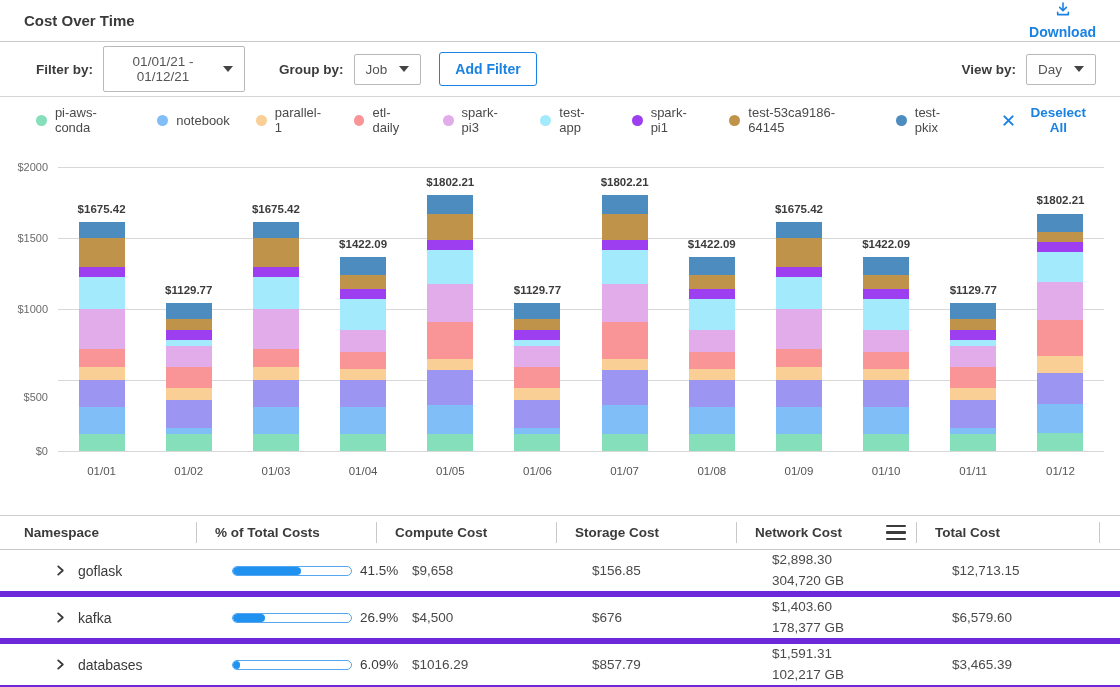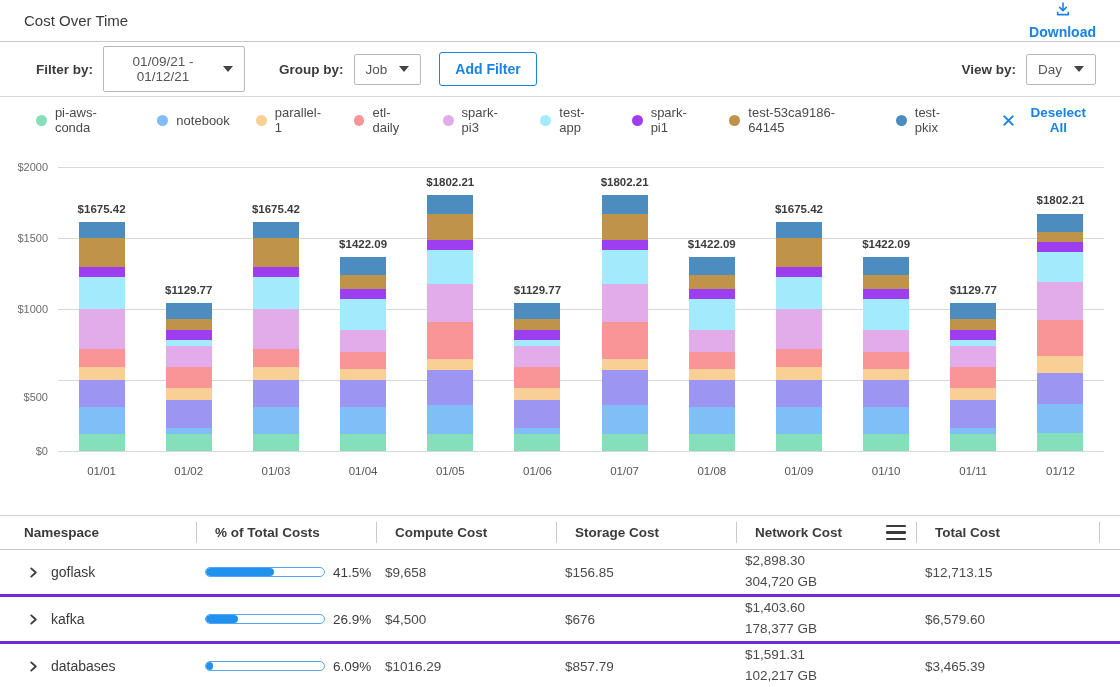--- a/index.html
+++ b/index.html
@@ -2,21 +2,21 @@
 <html><head>
 <meta charset="utf-8">
 <style>
   * { margin:0; padding:0; box-sizing:border-box; }
   html,body { width:1120px; height:687px; background:#fff; overflow:hidden;
     font-family:"Liberation Sans","DejaVu Sans",sans-serif; color:#3b3b3b; }
 
   
   .top-header { height:42px; display:flex; align-items:center; justify-content:space-between;
     padding:0 24px; border-bottom:1px solid #c9c9c9; }
-  .page-title { font-size:15px; font-weight:normal; color:#3a3a3a; }
+  .page-title { font-size:15px; font-weight:bold; color:#3a3a3a; }
   .download-btn { display:flex; align-items:center; gap:7px; color:#1a82e2;
     font-size:14px; font-weight:bold; cursor:pointer; background:none; border:none;
     font-family:inherit;flex-direction:column; }
 
   
   .filter-row { height:55px; display:flex; align-items:center; padding:0 24px 0 36px;
     border-bottom:1px solid #d6d6d6; }
   .ctl-label { font-size:13.5px; font-weight:bold; color:#3b3b3b; margin-right:10px; }
   .dropdown { display:flex; align-items:center; gap:12px; border:1px solid #b9b9b9;
     border-radius:2px; background:#fff; padding:7px 11px; font-size:13.5px; color:#555;
@@ -59,21 +59,21 @@
   .th { position:relative; font-size:13.5px; font-weight:bold; color:#3b3b3b;
     padding-left:19px; display:flex; align-items:center; height:100%; }
   .th:first-child { padding-left:24px; }
   .th + .th::before { content:""; position:absolute; left:0; top:6px; bottom:6px;
     width:1px; background:#c9c9c9; }
   .th:last-child::after { content:""; position:absolute; right:20px; top:6px; bottom:6px;
     width:1px; background:#c9c9c9; }
   .hamburger { position:absolute; right:10px; display:flex; flex-direction:column; gap:4px;
     cursor:pointer; }
   .hamburger span { width:20px; height:2.5px; background:#3b3b3b; border-radius:1px; }
-  .t-row { height:47px; border-bottom:3px solid #6d28d9; align-items:center; }
+  .t-row { height:47px; border-bottom:6px solid #6d28d9; align-items:center;padding-left:27px; }
   .td { font-size:13.5px; color:#4a4a4a; padding-left:9px; }
   .td-ns { display:flex; align-items:center; gap:12px; padding-left:28px;
     font-size:14px; color:#3b3b3b; cursor:pointer; }
   .pct-cell { display:flex; align-items:center; gap:8px; }
   .pbar { width:120px; height:10px; border:1px solid #53a6ef; border-radius:6px; position:relative;
     background:#fff; overflow:hidden; flex:none; }
   .pbar-fill { position:absolute; left:0; top:0; bottom:0; background:#2191f0; border-radius:6px; }
   .pct-text { font-size:13.5px; color:#3b3b3b; }
   .net-line { line-height:1.55; }
 </style>
@@ -90,21 +90,21 @@
           <path d="M4 17v3.5h16V17"></path>
       </svg>
     </span>
     <span>Download</span>
   </button>
 </div>
 
 <div class="filter-row">
   <span class="ctl-label">Filter by:</span>
   <button class="dropdown" style="width:142px; justify-content:space-between;">
-    <span>01/09/21 - 01/12/21</span>
+    <span>01/01/21 - 01/12/21</span>
     <span class="caret"></span>
   </button>
   <span class="spacer-lg"></span>
   <span class="ctl-label">Group by:</span>
   <button class="dropdown">
     <span>Job</span>
     <span class="caret"></span>
   </button>
   <button class="add-filter-btn">Add Filter</button>
   <div class="view-by">

